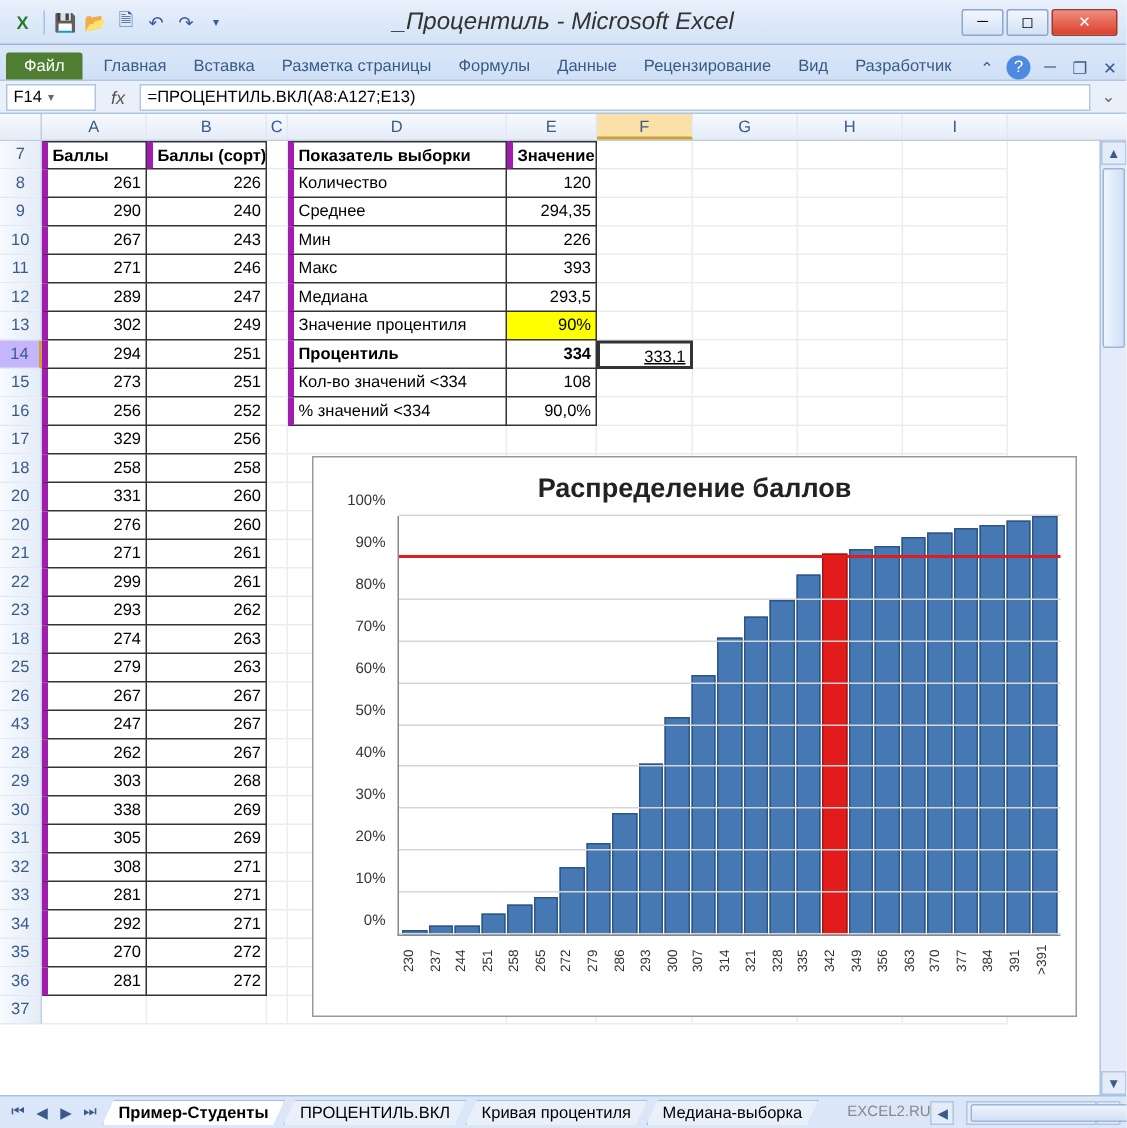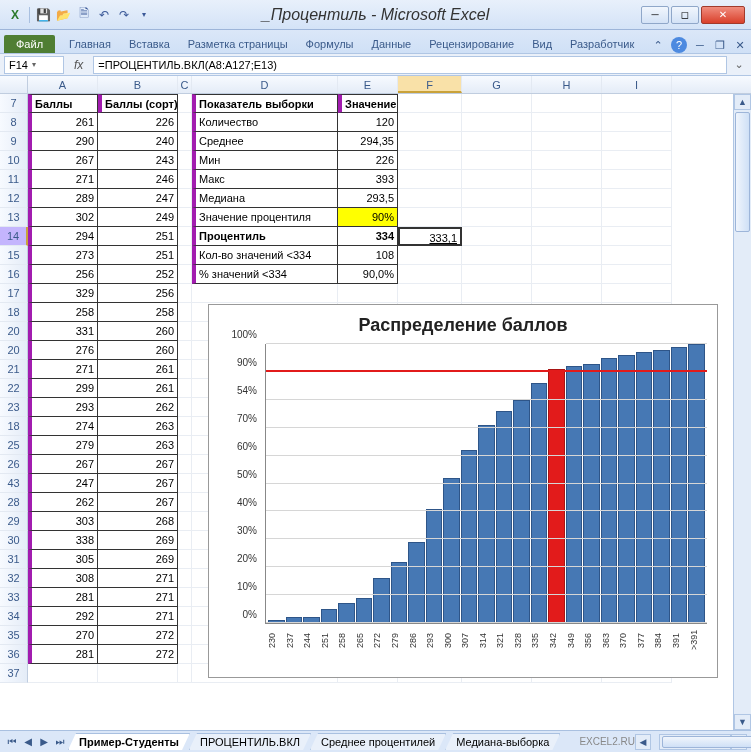--- a/index.html
+++ b/index.html
@@ -524,21 +524,21 @@
     <div class="chart-title">Распределение баллов</div>
     <div class="ylabels" id="ylabels">
         <div class="ylab" style="bottom: 0%;">0%</div>
         <div class="ylab" style="bottom: 10%;">10%</div>
         <div class="ylab" style="bottom: 20%;">20%</div>
         <div class="ylab" style="bottom: 30%;">30%</div>
         <div class="ylab" style="bottom: 40%;">40%</div>
         <div class="ylab" style="bottom: 50%;">50%</div>
         <div class="ylab" style="bottom: 60%;">60%</div>
         <div class="ylab" style="bottom: 70%;">70%</div>
-        <div class="ylab" style="bottom: 80%;">54%</div>
+        <div class="ylab" style="bottom: 80%;">80%</div>
         <div class="ylab" style="bottom: 90%;">90%</div>
         <div class="ylab" style="bottom: 100%;">100%</div>
       </div>
     <div class="chart-area" id="chart-area">
       <div class="bars" id="bars">
           <div class="bar" style="height: 1%;"></div>
           <div class="bar" style="height: 2%;"></div>
           <div class="bar" style="height: 2%;"></div>
           <div class="bar" style="height: 5%;"></div>
           <div class="bar" style="height: 7%;"></div>
@@ -614,21 +614,21 @@
   </div>
 </div>
 
 <div class="sheet-tabs">
   <span class="nav-btn">⏮</span>
   <span class="nav-btn">◀</span>
   <span class="nav-btn">▶</span>
   <span class="nav-btn">⏭</span>
   <div class="stab active">Пример-Студенты</div>
   <div class="stab">ПРОЦЕНТИЛЬ.ВКЛ</div>
-  <div class="stab">Среднее процентилей</div>
+  <div class="stab">Кривая процентиля</div>
   <div class="stab">Медиана-выборка</div>
   <span style="margin-left:20px;color:#888;font-size:10px">EXCEL2.RU</span>
   <div class="harrow">◀</div>
   <div class="hscroll">
       <div class="hthumb"></div>
     </div>
   <div class="harrow">▶</div>
 </div>
 
 </body></html>

